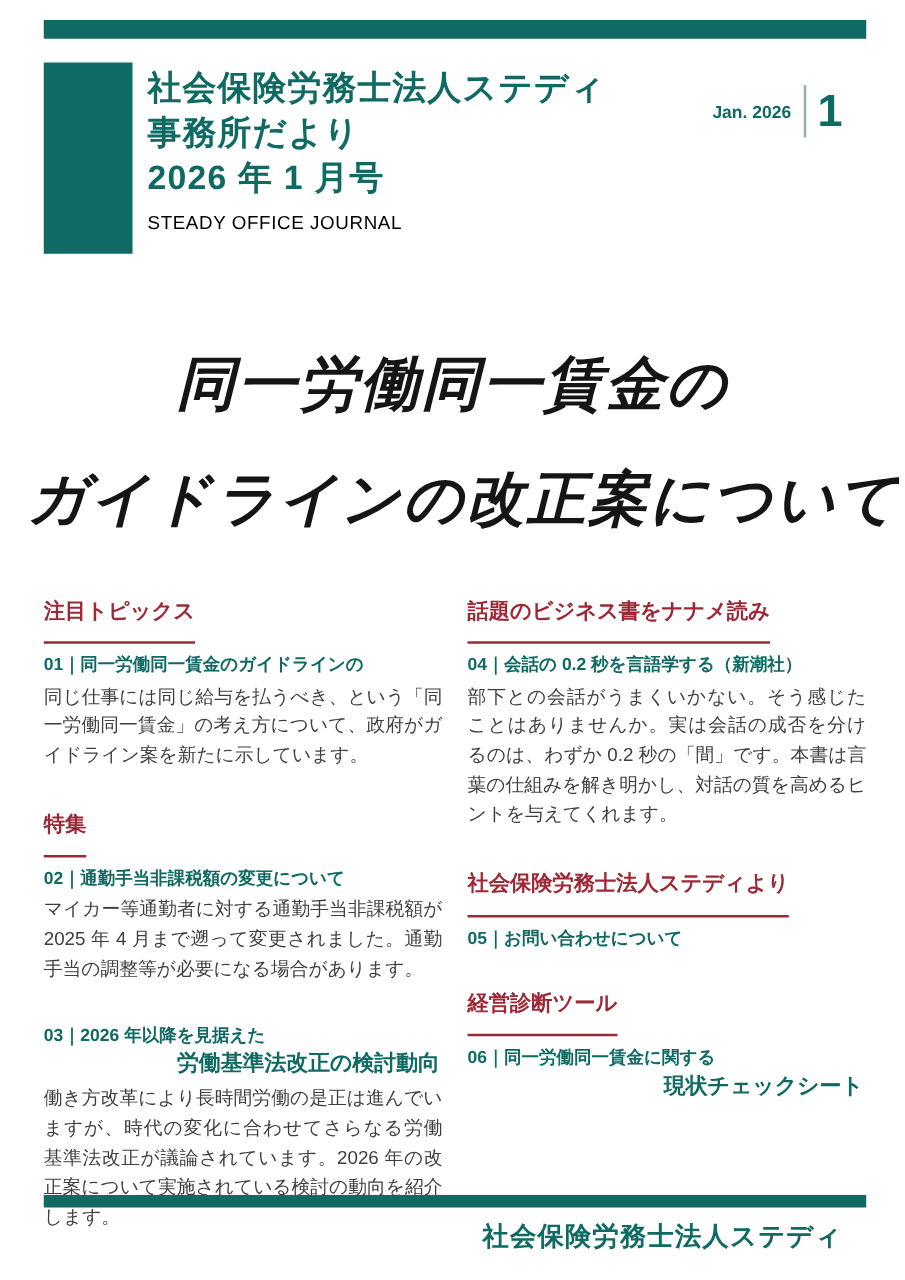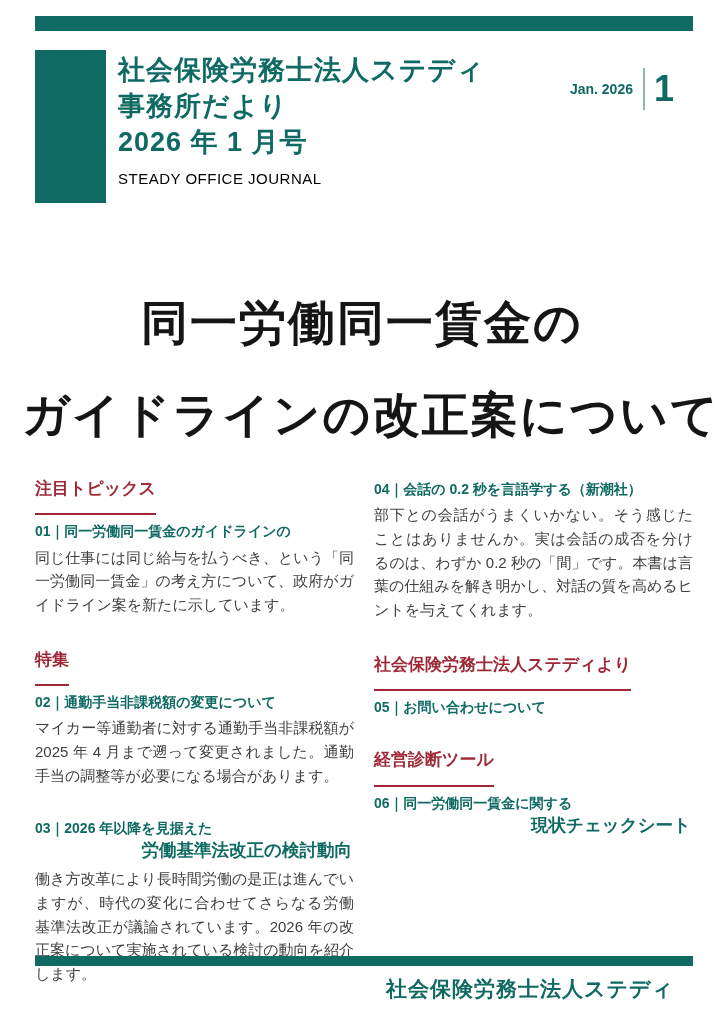--- a/index.html
+++ b/index.html
@@ -72,26 +72,27 @@
   .issue-number {
     color: #0e6a62;
     font-weight: 700;
     font-size: 36px;
     line-height: 1;
   }
 
   
   .headline {
     position: absolute;
-    left: 0; right: 0; top: 292px;
+    left: 0; right: 0; top: 276px;
     text-align: center;
     color: #151515;
     font-weight: 700;
     font-size: 47px;
     letter-spacing: 2px;
+    font-style: italic;
   }
   .headline .hl2 { margin-top: 29px; padding-left: 18px; }
 
   
   .columns {
     position: absolute;
     left: 35px; right: 31px; top: 479px;
     display: flex;
     gap: 20px;
   }
@@ -196,20 +197,23 @@
         <div class="sec-sub">
           <div class="item-title">03｜2026 年以降を見据えた</div>
           <div class="item-title-2">労働基準法改正の検討動向</div>
           <div class="item-body">働き方改革により長時間労働の是正は進んでいますが、時代の変化に合わせてさらなる労働基準法改正が議論されています。2026 年の改正案について実施されている検討の動向を紹介します。</div>
         </div>
       </div>
     </div>
 
     <div class="col">
       <div class="sec">
+        <div>
+          <span class="cat-heading">話題のビジネス書をナナメ読み</span>
+        </div>
         <div class="item-title">04｜会話の 0.2 秒を言語学する（新潮社）</div>
         <div class="item-body">部下との会話がうまくいかない。そう感じたことはありませんか。実は会話の成否を分けるのは、わずか 0.2 秒の「間」です。本書は言葉の仕組みを解き明かし、対話の質を高めるヒントを与えてくれます。</div>
       </div>
 
       <div class="sec">
         <div>
           <span class="cat-heading">社会保険労務士法人ステディより</span>
         </div>
         <div class="item-title">05｜お問い合わせについて</div>
       </div>

